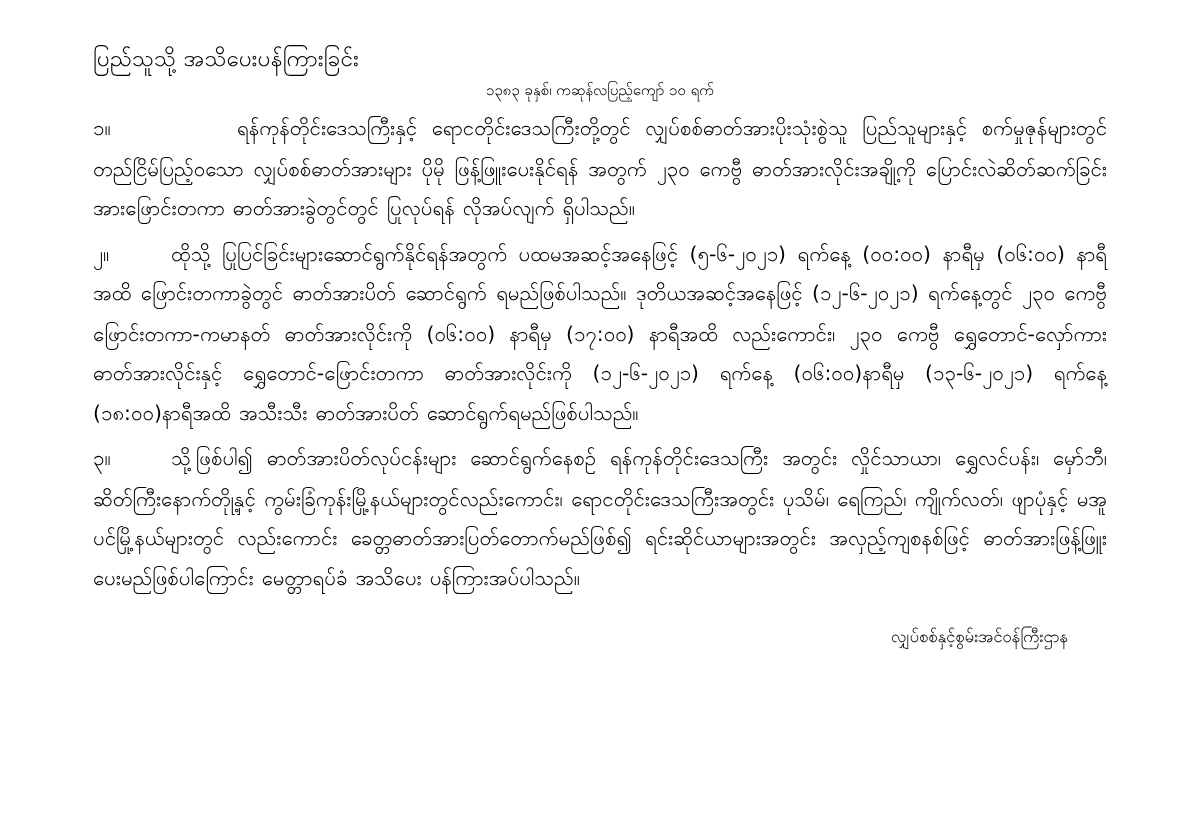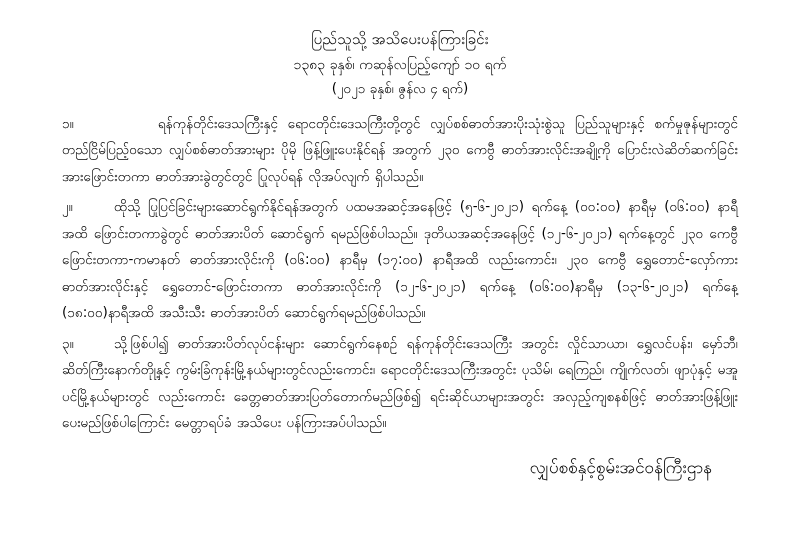--- a/index.html
+++ b/index.html
@@ -16,29 +16,28 @@
   }
   #page {
     position: relative;
     width: 800px;
     height: 550px;
     background: #ffffff;
     box-sizing: border-box;
     padding: 28px 62px 0 62px;
   }
   .doc-title {
-    text-align: center;
     font-size: 15px;
     line-height: 1.55;
     margin: 0 0 2px 0;
     letter-spacing: 0.2px;
   }
   .doc-subtitle {
     text-align: center;
-    font-size: 14px;
+    font-size: 10px;
     line-height: 1.6;
     margin: 0;
   }
   .doc-subtitle2 {
     text-align: center;
     font-size: 13.5px;
     line-height: 1.8;
     margin: 0 0 10px 0;
   }
   .para {
@@ -54,38 +53,37 @@
     min-width: 52px;
   }
   .para.p1 { text-indent: 0; }
   .indent {
     display: inline-block;
     width: 44px;
   }
   .signature {
     margin-top: 16px;
     text-align: right;
-    font-size: 17px;
+    font-size: 11px;
     line-height: 1.8;
     padding-right: 26px;
   }
   .spacer-bottom {
     height: 40px;
   }
 </style>
 </head>
 <body>
 
 <div id="page">
 
   <div class="doc-title">ပြည်သူသို့ အသိပေးပန်ကြားခြင်း</div>
 
   <div class="doc-subtitle">၁၃၈၃ ခုနှစ်၊ ကဆုန်လပြည့်ကျော် ၁၀ ရက်</div>
 
-  <div class="doc-subtitle2">(၂၀၂၁ ခုနှစ်၊ ဇွန်လ ၄ ရက်)</div>
 
   <p class="para p1">
     <span class="lead">၁။</span><span class="indent"></span><span>ရန်ကုန်တိုင်းဒေသကြီးနှင့် ရောငတိုင်းဒေသကြီးတို့တွင် လျှပ်စစ်ဓာတ်အားပိုးသုံးစွဲသူ ပြည်သူများနှင့် စက်မှုဇုန်များတွင် တည်ငြိမ်ပြည့်ဝသော လျှပ်စစ်ဓာတ်အားများ ပိုမို ဖြန့်ဖြူးပေးနိုင်ရန် အတွက် ၂၃၀ ကေဗွီ ဓာတ်အားလိုင်းအချို့ကို ပြောင်းလဲဆိတ်ဆက်ခြင်း အားဖြောင်းတကာ ဓာတ်အားခွဲတွင်တွင် ပြုလုပ်ရန် လိုအပ်လျက် ရှိပါသည်။</span>
   </p>
 
   <p class="para">
     <span class="lead">၂။</span><span>ထိုသို့ ပြုပြင်ခြင်းများဆောင်ရွက်နိုင်ရန်အတွက် ပထမအဆင့်အနေဖြင့် (၅-၆-၂၀၂၁) ရက်နေ့ (၀၀:၀၀) နာရီမှ (၀၆:၀၀) နာရီအထိ ဖြောင်းတကာခွဲတွင် ဓာတ်အားပိတ် ဆောင်ရွက် ရမည်ဖြစ်ပါသည်။ ဒုတိယအဆင့်အနေဖြင့် (၁၂-၆-၂၀၂၁) ရက်နေ့တွင် ၂၃၀ ကေဗွီ ဖြောင်းတကာ-ကမာနတ် ဓာတ်အားလိုင်းကို (၀၆:၀၀) နာရီမှ (၁၇:၀၀) နာရီအထိ လည်းကောင်း၊ ၂၃၀ ကေဗွီ ရွှေတောင်-လှော်ကား ဓာတ်အားလိုင်းနှင့် ရွှေတောင်-ဖြောင်းတကာ ဓာတ်အားလိုင်းကို (၁၂-၆-၂၀၂၁) ရက်နေ့ (၀၆:၀၀)နာရီမှ (၁၃-၆-၂၀၂၁) ရက်နေ့ (၁၈:၀၀)နာရီအထိ အသီးသီး ဓာတ်အားပိတ် ဆောင်ရွက်ရမည်ဖြစ်ပါသည်။</span>
   </p>
 
   <p class="para">

